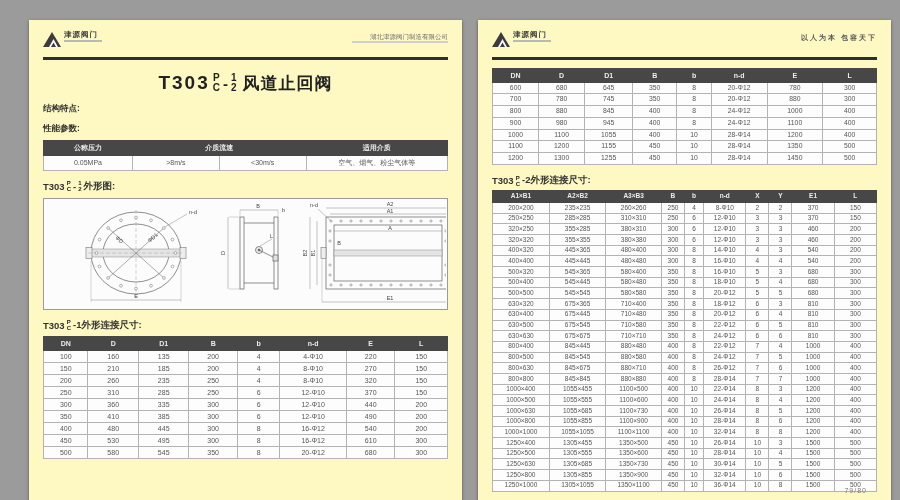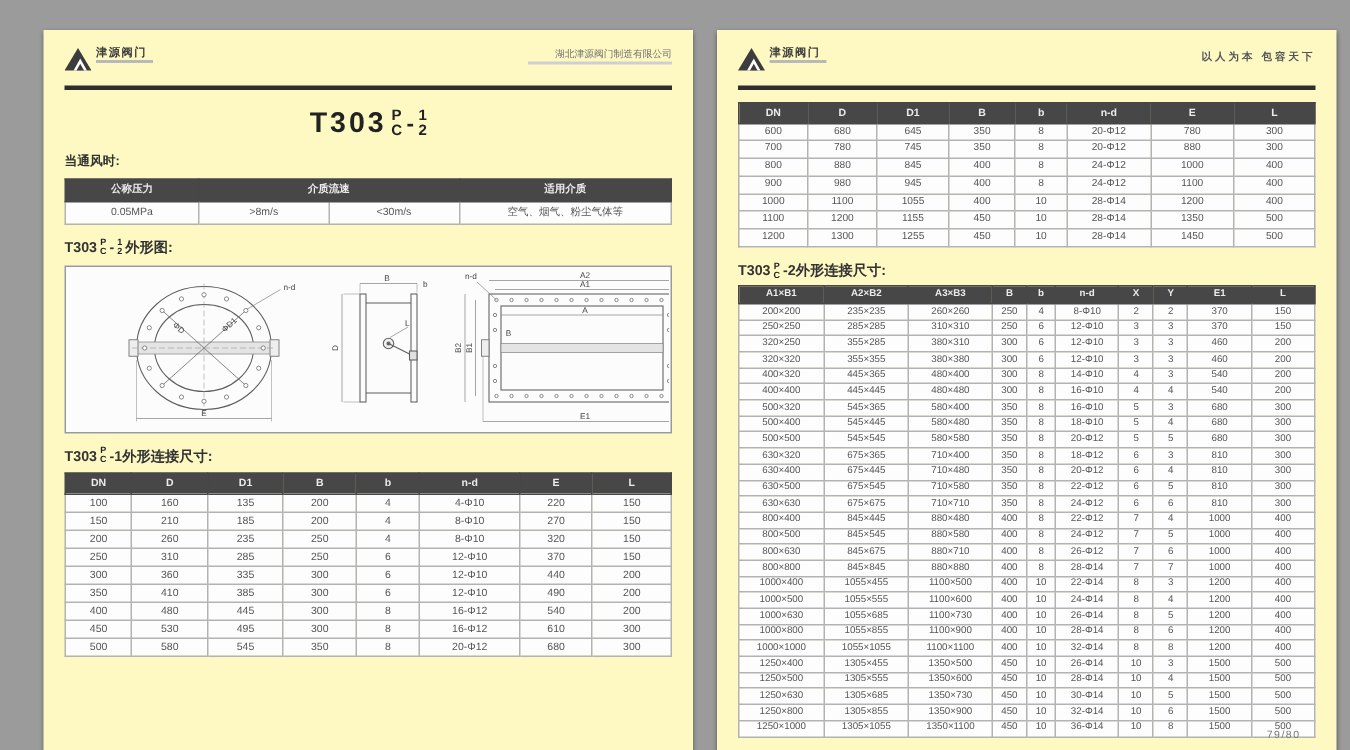--- a/index.html
+++ b/index.html
@@ -83,25 +83,27 @@
       <span class="title-model">T303</span>
       <span class="stack stack-lg">
         <span>P</span>
         <span>C</span>
       </span>
       <span class="title-dash">-</span>
       <span class="stack stack-lg">
         <span>1</span>
         <span>2</span>
       </span>
+      <span class="title-name">风道止回阀</span>
     </div>
 
 
-    <div class="sec-head">当通风时:</div>
-
+    <div class="sec-head">结构特点:</div>
+
+    <div class="sec-head">性能参数:</div>
     <table class="perf-table">
       <colgroup>
           <col style="width:22%">
           <col style="width:21.5%">
           <col style="width:21.5%">
           <col style="width:35%">
         </colgroup>
       <thead>
         <tr>
           <th>公称压力</th>

